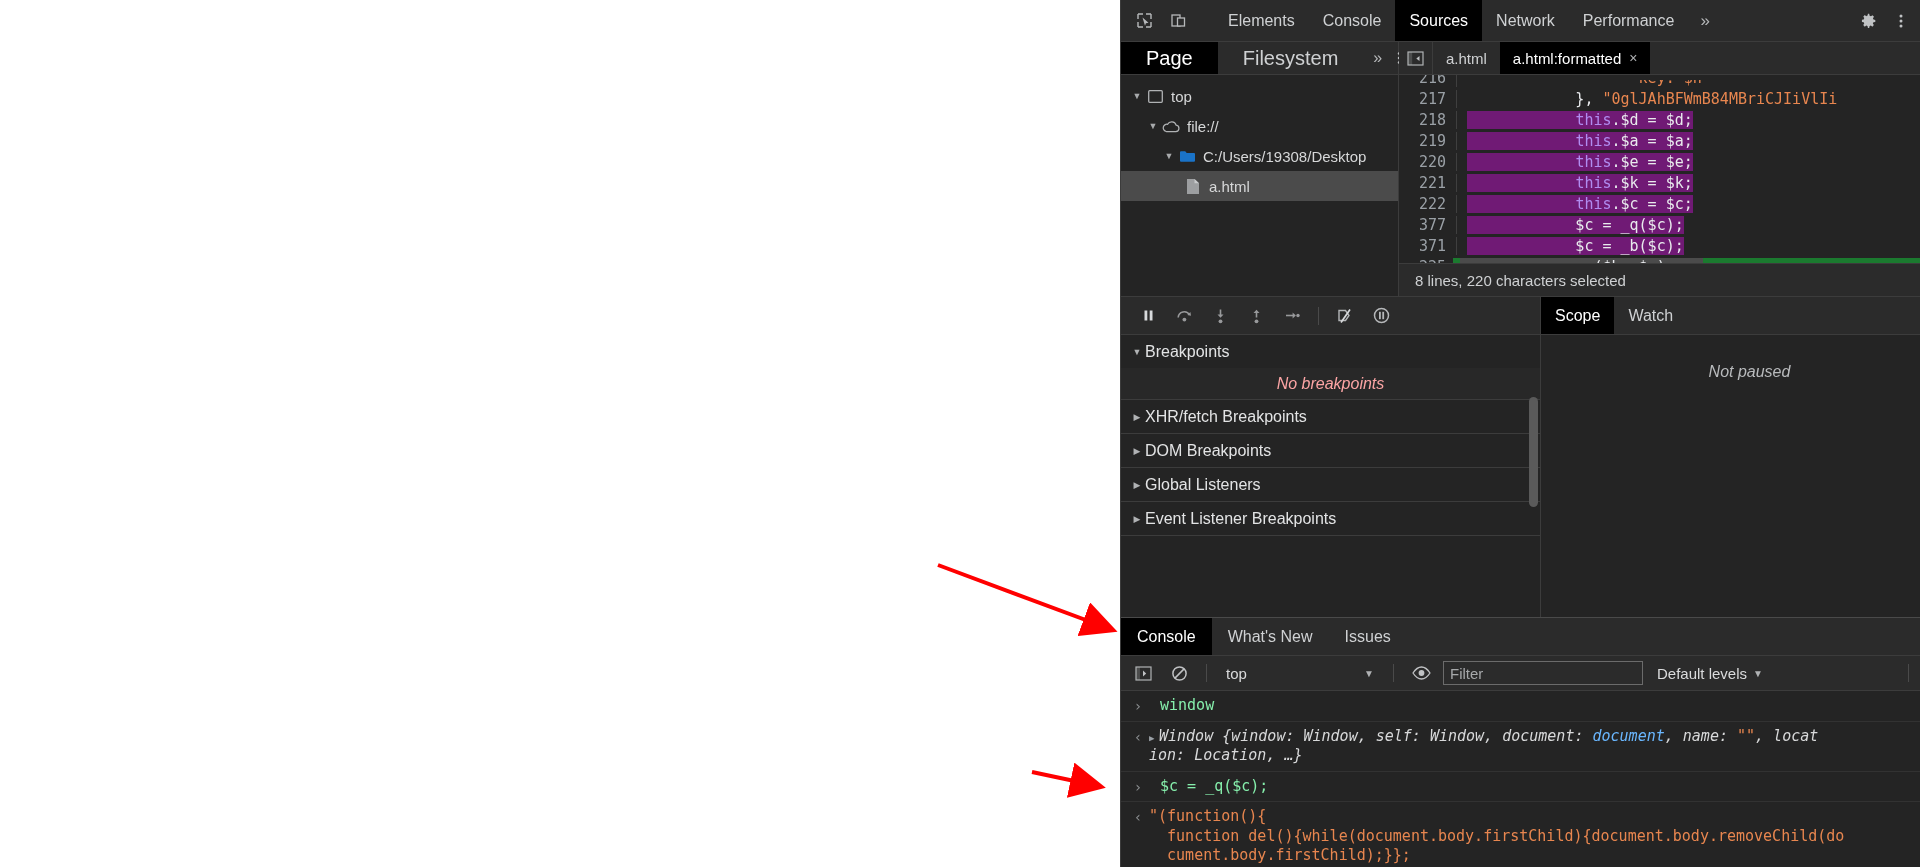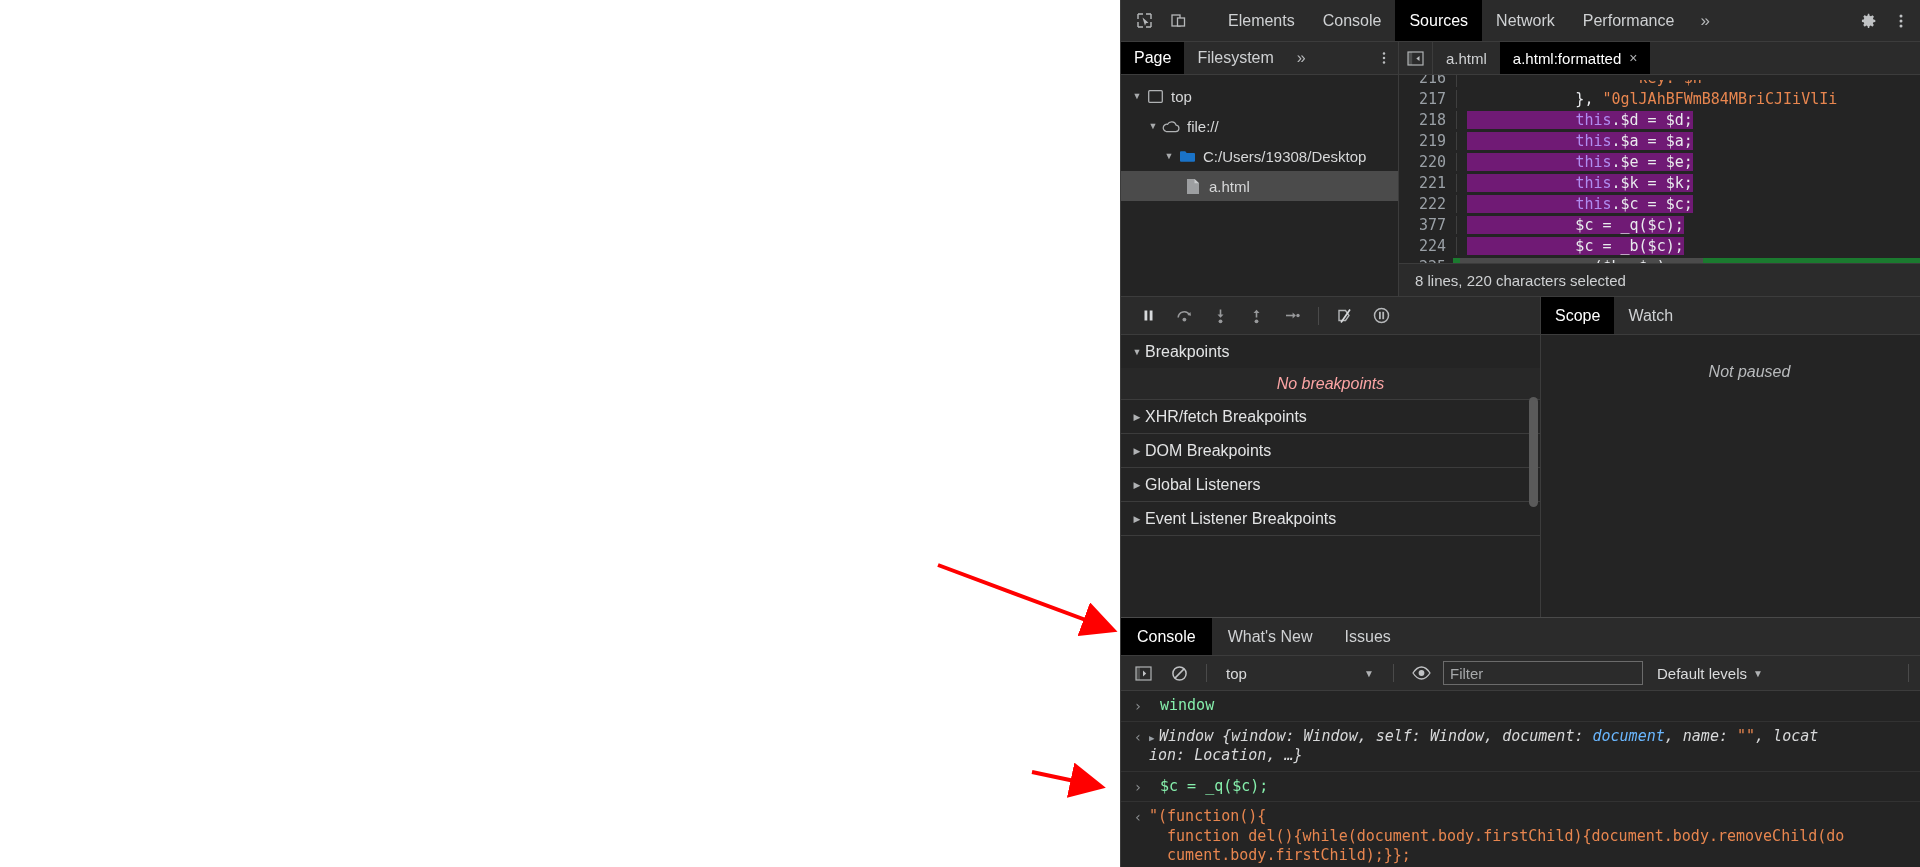--- a/index.html
+++ b/index.html
@@ -44,21 +44,21 @@
              border-radius: 3px; cursor: pointer; color: #bcbec0; }
 
   
   .sources-top { display: flex; flex: none; height: 254px; min-height: 0; }
 
   
   .navigator { width: 278px; background: #242424; display: flex; flex-direction: column;
                border-right: 1px solid #3c3c3c; }
   .nav-tabbar { height: 33px; background: #2b2b2b; display: flex; align-items: stretch;
                 border-bottom: 1px solid #3c3c3c; }
-  .ntab { display: flex; align-items: center; padding: 0 13px; font-size: 16px; color: #cfd1d3; cursor: pointer; }
+  .ntab { display: flex; align-items: center; padding: 0 25px; font-size: 20px; color: #cfd1d3; cursor: pointer; }
   .ntab.active { background: #000000; color: #ffffff; }
   .ntab.more { color: #b6b8ba; font-size: 16px; padding: 0 10px; }
   .nav-dots { margin-left: auto; width: 28px; display: flex; align-items: center; justify-content: center;
               cursor: pointer; color: #bcbec0; }
   .tree { padding-top: 6px; font-size: 15px; color: #d6d7d8; overflow: hidden; flex: 1; }
   .tnode { display: flex; align-items: center; height: 30px; cursor: pointer; white-space: nowrap; }
   .tnode.selected { background: #4b4b4b; }
   .tw { width: 16px; display: inline-flex; justify-content: center; align-items: center;
         color: #a8aaac; font-size: 9px; flex: none; }
   .ticon { width: 20px; height: 18px; display: inline-flex; align-items: center; justify-content: center;
@@ -335,21 +335,21 @@
               <div class="gutter">222</div>
               <div class="ctext"><span class="sel"><span>            </span><span class="kw-this">this</span><span>.$c = $c;</span></span></div>
             </div>
 
             <div class="crow">
               <div class="gutter">377</div>
               <div class="ctext"><span class="sel">            $c = _q($c);</span></div>
             </div>
 
             <div class="crow">
-              <div class="gutter">224</div>
+              <div class="gutter">371</div>
               <div class="ctext"><span class="sel">            $c = _b($c);</span></div>
             </div>
 
             <div class="crow">
               <div class="gutter bpmark">225</div>
               <div class="ctext" style="background:linear-gradient(to right,#4b4b4b 0 246px,#1b7a2f 246px 100%);"><span>            _m($b, $c);</span></div>
             </div>
 
           </div>
           <div class="fade-top"></div>

